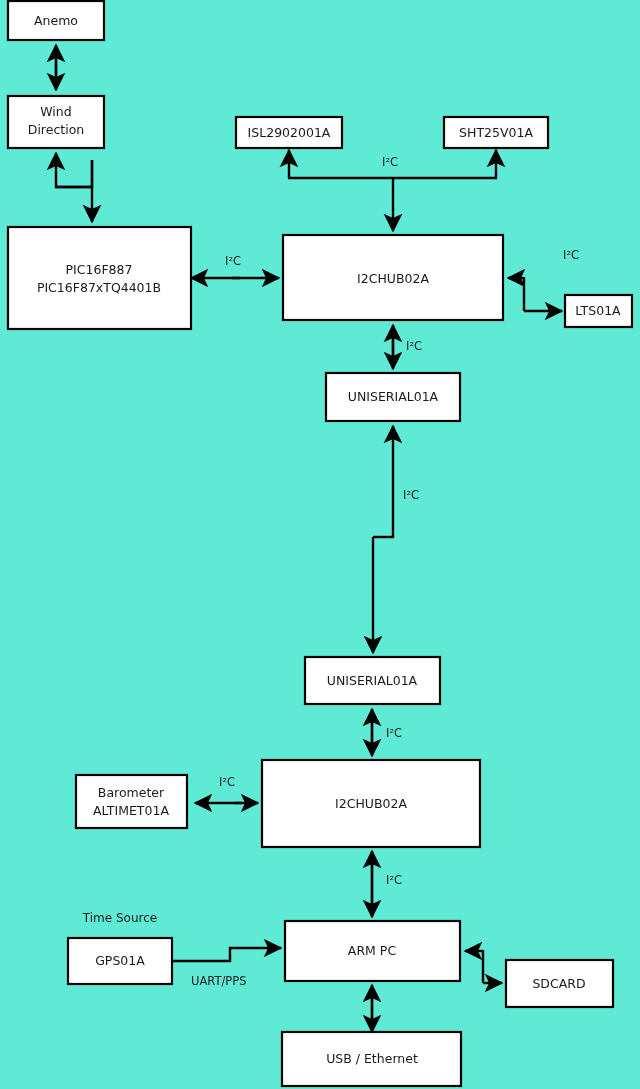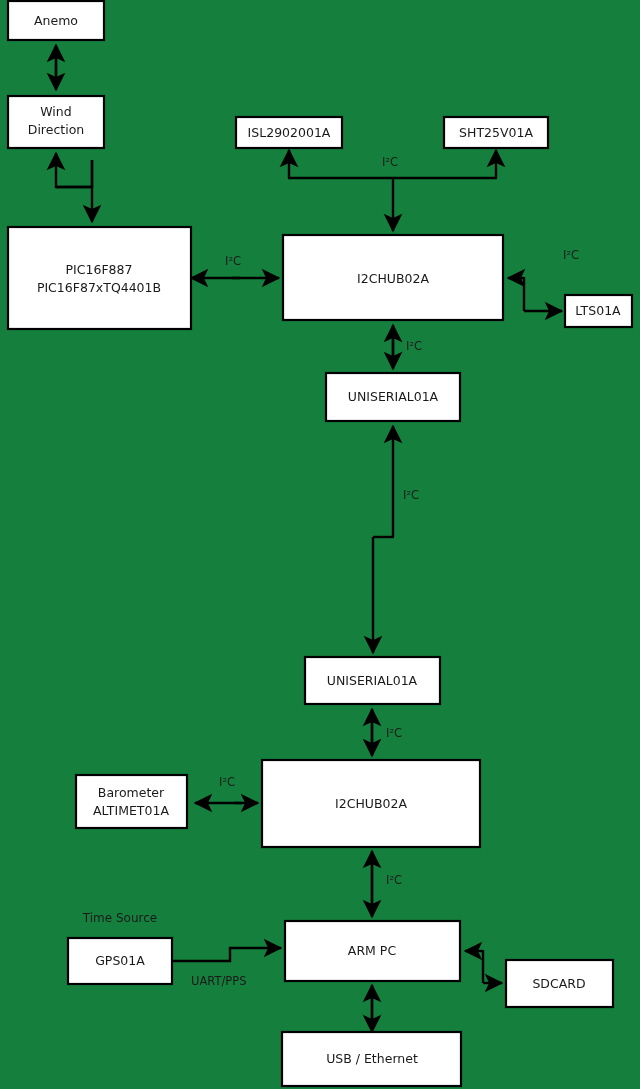--- a/index.html
+++ b/index.html
@@ -8,21 +8,21 @@
     padding: 0;
     background: #ffffff;
   }
   body {
     font-family: "DejaVu Sans", sans-serif;
   }
   #diagram-root {
     position: relative;
     width: 640px;
     height: 1089px;
-    background: #15803d;
+    background: #5eead4;
     overflow: hidden;
   }
   svg#diagram-canvas {
     position: absolute;
     top: 0;
     left: 0;
     width: 640px;
     height: 1089px;
     display: block;
   }

